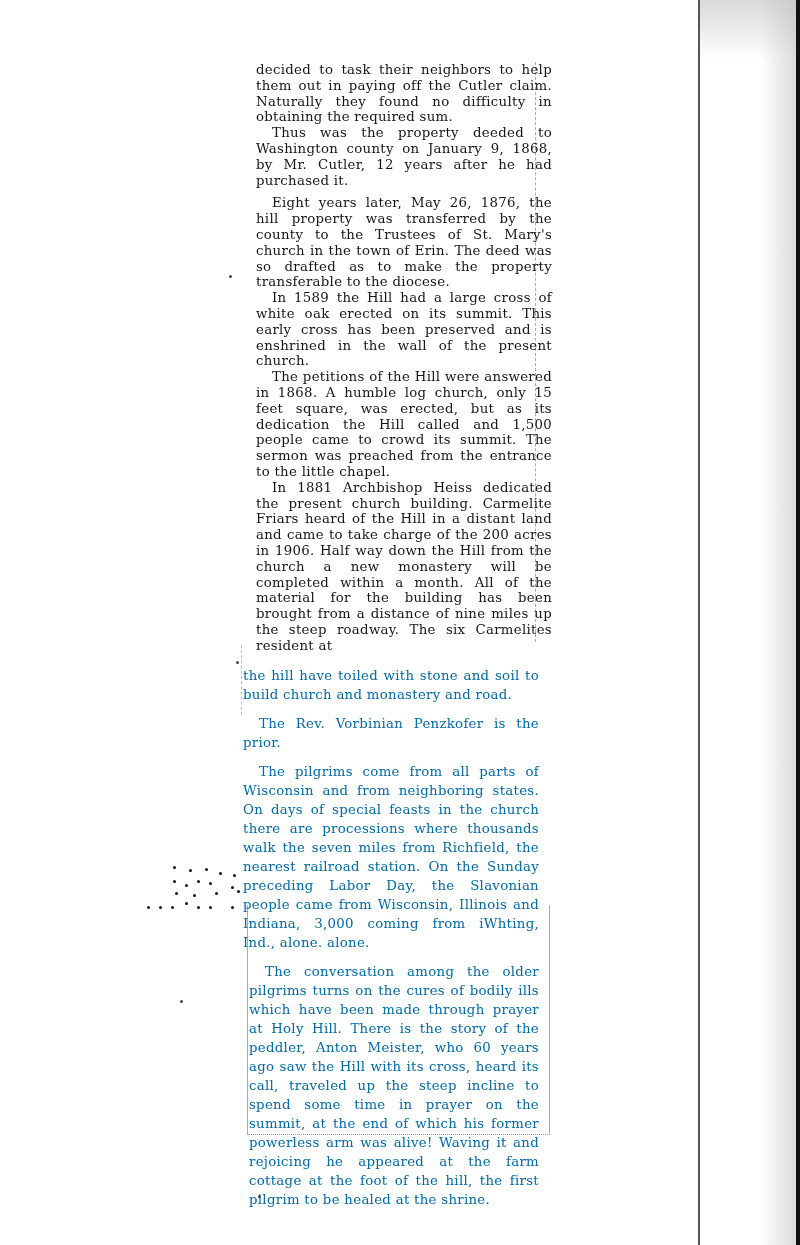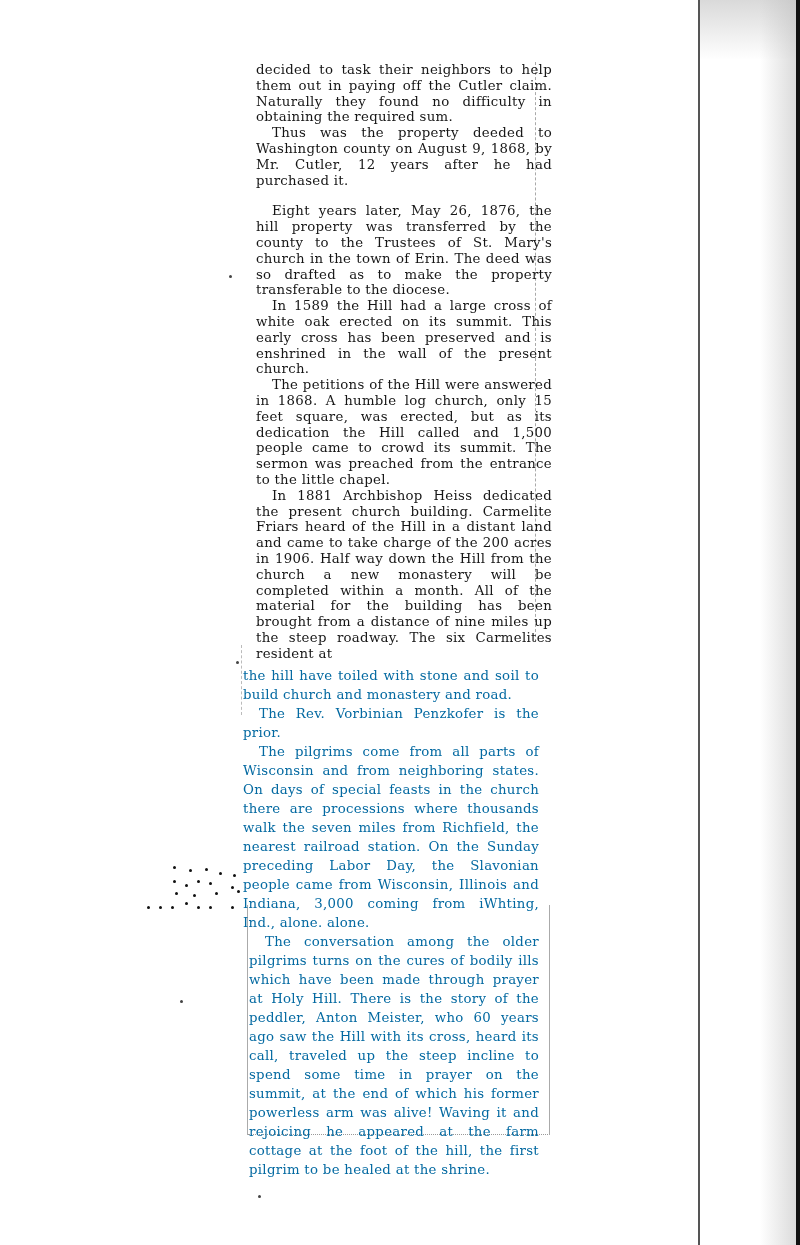--- a/index.html
+++ b/index.html
@@ -48,22 +48,22 @@
     border-right: 1px solid #aaa;
   }
   .col-border-bottom {
     position: absolute; left: 248px; top: 1133px; width: 300px; height: 1px;
     border-bottom: 1px dotted #999;
   }
   p {
     margin: 0; text-align: justify; hyphens: none;
   }
   p.indent { text-indent: 16px; }
-  p.gap { margin-top: 15px; }
-  p.gap-lg { margin-top: 0; }
+  p.gap { margin-top: 7px; }
+  p.gap-lg { margin-top: 10px; }
   .dots {
     position: absolute; left: 145px; top: 866px; width: 95px; height: 48px;
   }
   .dot { position: absolute; width: 3px; height: 3px; background: #111; border-radius: 50%; }
   .speck { position: absolute; width: 3px; height: 3px; background: #444; border-radius: 50%; }
 </style>
 </head>
 <body>
 
 <div class="top-grain"></div>
@@ -72,21 +72,21 @@
 <div class="right-edge-black"></div>
 
 <div class="col-border-right"></div>
 <div class="col-border-left-lower"></div>
 <div class="col-border-left-lower2"></div>
 <div class="col-border-right-lower2"></div>
 <div class="col-border-bottom"></div>
 
 <div class="clipping">
   <p>decided to task their neighbors to help them out in paying off the Cutler claim. Naturally they found no difficulty in obtaining the required sum.</p>
-  <p class="indent">Thus was the property deeded to Washington county on August 9, 1868, by Mr. Cutler, 12 years after he had purchased it.</p>
+  <p class="indent">Thus was the property deeded to Washington county on January 9, 1868, by Mr. Cutler, 12 years after he had purchased it.</p>
   <p class="indent gap">Eight years later, May 26, 1876, the hill property was transferred by the county to the Trustees of St. Mary's church in the town of Erin. The deed was so drafted as to make the property transferable to the diocese.</p>
   <p class="indent">In 1589 the Hill had a large cross of white oak erected on its summit. This early cross has been preserved and is enshrined in the wall of the present church.</p>
   <p class="indent">The petitions of the Hill were answered in 1868. A humble log church, only 15 feet square, was erected, but as its dedication the Hill called and 1,500 people came to crowd its summit. The sermon was preached from the entrance to the little chapel.</p>
   <p class="indent">In 1881 Archbishop Heiss dedicated the present church building. Carmelite Friars heard of the Hill in a distant land and came to take charge of the 200 acres in 1906. Half way down the Hill from the church a new monastery will be completed within a month. All of the material for the building has been brought from a distance of nine miles up the steep roadway. The six Carmelites resident at</p>
 </div>
 
 <div class="clipping-lower">
   <p>the hill have toiled with stone and soil to build church and monastery and road.</p>
   <p class="indent gap-lg">The Rev. Vorbinian Penzkofer is the prior.</p>
   <p class="indent gap-lg">The pilgrims come from all parts of Wisconsin and from neighboring states. On days of special feasts in the church there are processions where thousands walk the seven miles from Richfield, the nearest railroad station. On the Sunday preceding Labor Day, the Slavonian people came from Wisconsin, Illinois and Indiana, 3,000 coming from iWhting, Ind., alone. alone.</p>

